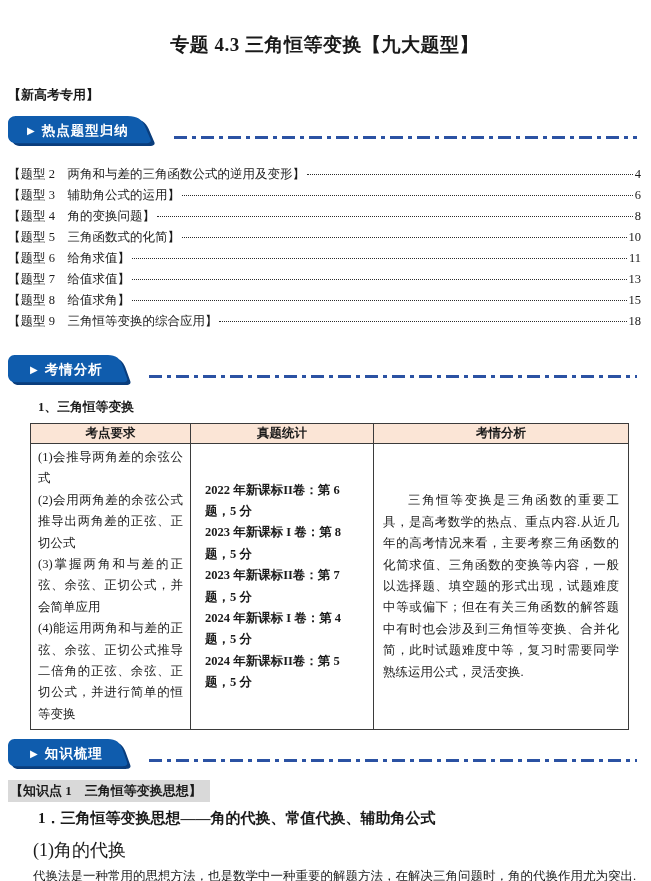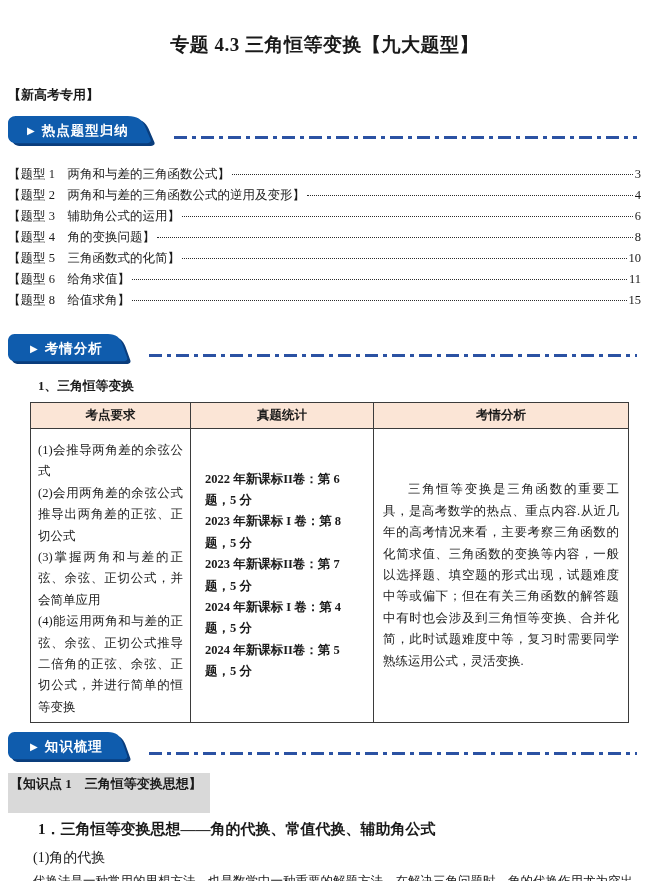--- a/index.html
+++ b/index.html
@@ -109,51 +109,51 @@
     margin:7px 0 0 22px;
     width:598px;
     table-layout:fixed;
   }
   .analysis-table th,.analysis-table td{
     border:1px solid #3b3b3b;
     font-size:12.5px;
   }
   .analysis-table th{
     background:var(--table_header_bg);
-    height:26px;
+    height:20px;
     font-weight:bold;
     text-align:center;
   }
   col.c1{width:160px;} col.c2{width:183px;} col.c3{width:255px;}
-  td.req-cell{vertical-align:top;padding:11px 7px 4px 7px;}
+  td.req-cell{vertical-align:top;padding:3px 7px 4px 7px;}
   .req-line{line-height:21.4px;text-align:justify;}
   td.stat-cell{vertical-align:middle;padding:2px 14px;font-weight:600;}
   .stat-line{line-height:21.4px;}
   td.exam-cell{vertical-align:middle;padding:2px 9px;}
   .exam-par{
     line-height:21.4px;
     text-align:justify;
     text-indent:2em;
   }
   
   .kp-head{margin-top:11px;}
   .kp-box{
     display:inline-block;
     background:var(--highlight_gray);
     font-weight:bold;
     font-size:13px;
-    padding:2px 8px 20px 2px;
+    padding:2px 8px 2px 2px;
   }
   .kp-sub{
     font-weight:bold;
     font-size:15px;
     margin:7px 0 0 30px;
   }
   .kp-item{
-    font-size:14px;
+    font-size:18px;
     margin:10px 0 0 25px;
   }
   .kp-par{
     font-size:12.5px;
     line-height:22.5px;
     text-indent:2em;
     text-align:justify;
     margin-top:3px;
     padding-right:2px;
   }
@@ -175,25 +175,20 @@
       <span class="banner-label">
           <span class="play-glyph">▶</span>
           <span>热点题型归纳</span>
         </span>
     </div>
     <div class="dashline"></div>
   </div>
 
   <div class="toc">
 
-      <div class="toc-row">
-        <span class="toc-label">【题型 1　两角和与差的三角函数公式】</span>
-        <span class="leader"></span>
-        <span class="toc-page">3</span>
-      </div>
 
       <div class="toc-row">
         <span class="toc-label">【题型 2　两角和与差的三角函数公式的逆用及变形】</span>
         <span class="leader"></span>
         <span class="toc-page">4</span>
       </div>
 
       <div class="toc-row">
         <span class="toc-label">【题型 3　辅助角公式的运用】</span>
         <span class="leader"></span>
@@ -211,27 +206,37 @@
         <span class="leader"></span>
         <span class="toc-page">10</span>
       </div>
 
       <div class="toc-row">
         <span class="toc-label">【题型 6　给角求值】</span>
         <span class="leader"></span>
         <span class="toc-page">11</span>
       </div>
 
+      <div class="toc-row">
+        <span class="toc-label">【题型 7　给值求值】</span>
+        <span class="leader"></span>
+        <span class="toc-page">13</span>
+      </div>
 
       <div class="toc-row">
         <span class="toc-label">【题型 8　给值求角】</span>
         <span class="leader"></span>
         <span class="toc-page">15</span>
       </div>
 
+      <div class="toc-row">
+        <span class="toc-label">【题型 9　三角恒等变换的综合应用】</span>
+        <span class="leader"></span>
+        <span class="toc-page">18</span>
+      </div>
     </div>
 
   <div class="banner-row" style="margin-top:21px">
     <div class="banner" style="width:127px">
       <svg width="127" height="30" viewBox="0 0 160 33" preserveAspectRatio="none">
         <path d="M8 0 H126 C136 0 141 4 144 11 L150 25.5 C151.5 29 148 30 143 30 H8 C3.6 30 0 26.4 0 22.4 V7.6 C0 3.6 3.6 0 8 0 Z" transform="translate(4,3)" fill="var(--banner_shadow)"></path>
         <path d="M8 0 H126 C136 0 141 4 144 11 L150 25.5 C151.5 29 148 30 143 30 H8 C3.6 30 0 26.4 0 22.4 V7.6 C0 3.6 3.6 0 8 0 Z" fill="var(--accent_blue)"></path>
       </svg>
       <span class="banner-label">
           <span class="play-glyph">▶</span>

